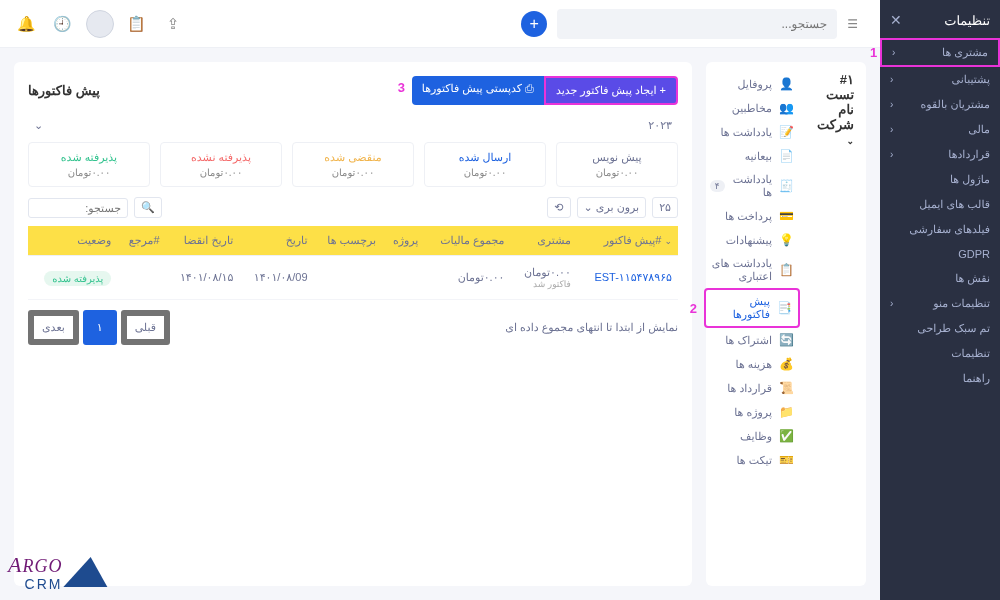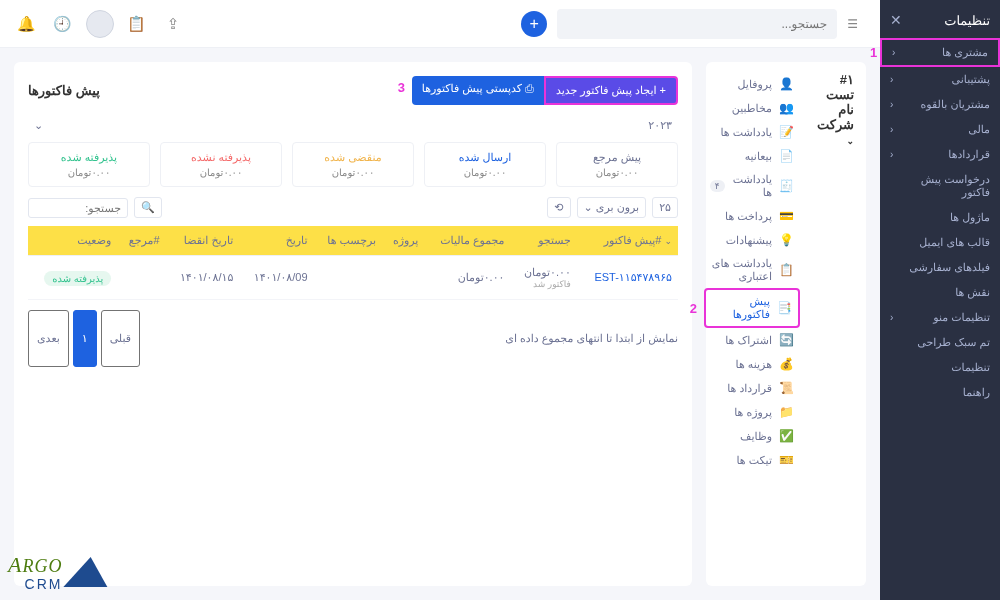--- a/index.html
+++ b/index.html
@@ -73,27 +73,27 @@
 .tbl { width: 100%; border-collapse: collapse; font-size: 11px; }
 .tbl th { background: #fde047; color: #6c7293; font-weight: 500; padding: 8px 6px; text-align: right; border-bottom: 1px solid #eef0f5; }
 .tbl td { padding: 10px 6px; border-bottom: 1px solid #f3f4f8; color: #6c7293; }
 .status-chip { background: #e6f7ef; color: #34c38f; font-size: 10px; padding: 2px 8px; border-radius: 10px; }
 .link-est { color: #1e62e0; }
 .sub { font-size: 9px; color: #aaa; display:block; }
 
 
 .tbl-foot { display: flex; justify-content: space-between; align-items: center; margin-top: 10px; font-size: 11px; color: #6c7293; }
 .pager { display: flex; gap: 4px; }
-.pg-btn { border: 1px solid #737373; padding: 21px 8px; border-radius: 3px; font-size: 11px; color: #6c7293; cursor: pointer; }
+.pg-btn { border: 6px solid #737373; padding: 5px 8px; border-radius: 3px; font-size: 11px; color: #6c7293; cursor: pointer; }
 .pg-btn.active { background: #1e62e0; color: #fff; border-color: #1e62e0; }
 
 
 .logo-ov { position: absolute; bottom: 8px; left: 8px; display:flex; align-items:center; gap:4px; }
 .logo-tri { width:0;height:0;border-left:22px solid transparent;border-right:22px solid transparent;border-bottom:30px solid #1e4b8f; transform: skewX(-10deg);}
-.logo-txt { font-family: Georgia, serif; font-size:18px; color:#4d7c0f; font-style:italic; letter-spacing:1px;}
+.logo-txt { font-family: Georgia, serif; font-size:18px; color:#701a75; font-style:italic; letter-spacing:1px;}
 .logo-sub { font-size:14px; color:#1e4b8f; letter-spacing:2px; margin-top:-2px;}
 
 .wrap-rel { position: relative; width:1000px; height:600px; }
 </style>
 </head>
 <body>
 
 <div class="wrap-rel">
 <div class="app">
 
@@ -118,30 +118,30 @@
           </div>
           <div class="sidebar-item">
             <span>مالی</span>
             <span class="chev">‹</span>
           </div>
           <div class="sidebar-item">
             <span>قراردادها</span>
             <span class="chev">‹</span>
           </div>
           <div class="sidebar-item">
-            <span>درخواست پیش فاکتور</span>
-          </div>
-          <div class="sidebar-item">
             <span>ماژول ها</span>
           </div>
           <div class="sidebar-item">
             <span>قالب های ایمیل</span>
           </div>
           <div class="sidebar-item">
             <span>فیلدهای سفارشی</span>
+          </div>
+          <div class="sidebar-item">
+            <span>GDPR</span>
           </div>
           <div class="sidebar-item">
             <span>نقش ها</span>
           </div>
           <div class="sidebar-item">
             <span>تنظیمات منو</span>
             <span class="chev">‹</span>
           </div>
           <div class="sidebar-item">
             <span>تم سبک طراحی</span>
@@ -251,21 +251,21 @@
           <div class="panel-title">پیش فاکتورها</div>
         </div>
 
         <div class="year-row">
           <span>۲۰۲۳</span>
           <span class="dd">⌄</span>
         </div>
 
         <div class="status-row" id="status-row">
               <div class="status-card">
-                <div class="lbl lbl-draft">پیش مرجع</div>
+                <div class="lbl lbl-draft">پیش نویس</div>
                 <div class="val">۰.۰۰تومان</div>
               </div>
               <div class="status-card">
                 <div class="lbl lbl-sent">ارسال شده</div>
                 <div class="val">۰.۰۰تومان</div>
               </div>
               <div class="status-card">
                 <div class="lbl lbl-expired">منقضی شده</div>
                 <div class="val">۰.۰۰تومان</div>
               </div>
@@ -288,21 +288,21 @@
           <div class="tbl-ctrl-left">
             <span class="mini-btn">🔍</span>
             <input class="mini-search" placeholder="جستجو:" style="">
           </div>
         </div>
 
         <table class="tbl">
           <thead>
                 <tr id="thead-row">
                   <th><span style="font-size:9px;">⌄</span> #پیش فاکتور</th>
-                  <th>جستجو</th>
+                  <th>مشتری</th>
                   <th>مجموع مالیات</th>
                   <th>پروژه</th>
                   <th>برچسب ها</th>
                   <th>تاریخ</th>
                   <th>تاریخ انقضا</th>
                   <th>#مرجع</th>
                   <th>وضعیت</th>
                 </tr>
               </thead>
           <tbody id="tbody">

